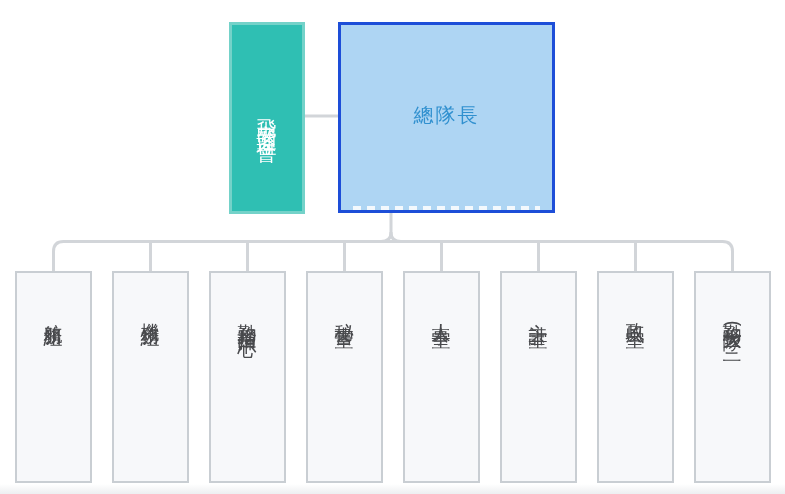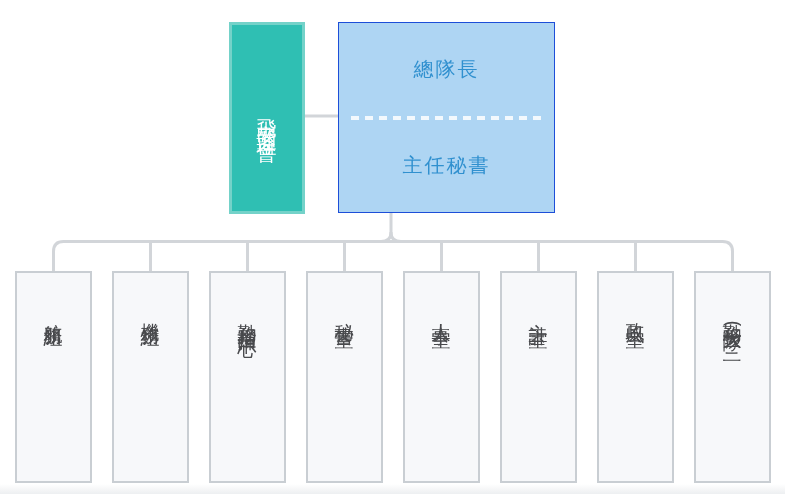--- a/index.html
+++ b/index.html
@@ -48,21 +48,21 @@
     line-height: 1;
     white-space: nowrap;
   }
   
   .node-blue {
     position: absolute;
     left: 338px; top: 22px;
     width: 217px; height: 191px;
     box-sizing: border-box;
     background: #aed5f3;
-    border: 1px solid #1d4ed8;
+    border: 3px solid #1d4ed8;
     display: flex;
     flex-direction: column;
   }
   .node-blue .role {
     flex: 1;
     display: flex;
     align-items: center;
     justify-content: center;
     color: #3090cf;
     font-size: 20px;
@@ -131,23 +131,20 @@
   <div class="node-teal">
     <span class="vtext">飛安監理會</span>
   </div>
 
   <div class="node-blue">
     <div class="role">
       <span>總隊長</span>
     </div>
     <div class="dash-sep"></div>
     <div class="dash-sep"></div>
-    <div class="role">
-      <span>主任秘書</span>
-    </div>
   </div>
 
   <div class="dept-row">
     <div class="dept-box">
       <span class="vtext">航務組</span>
     </div>
     <div class="dept-box">
       <span class="vtext">機務組</span>
     </div>
     <div class="dept-box">

